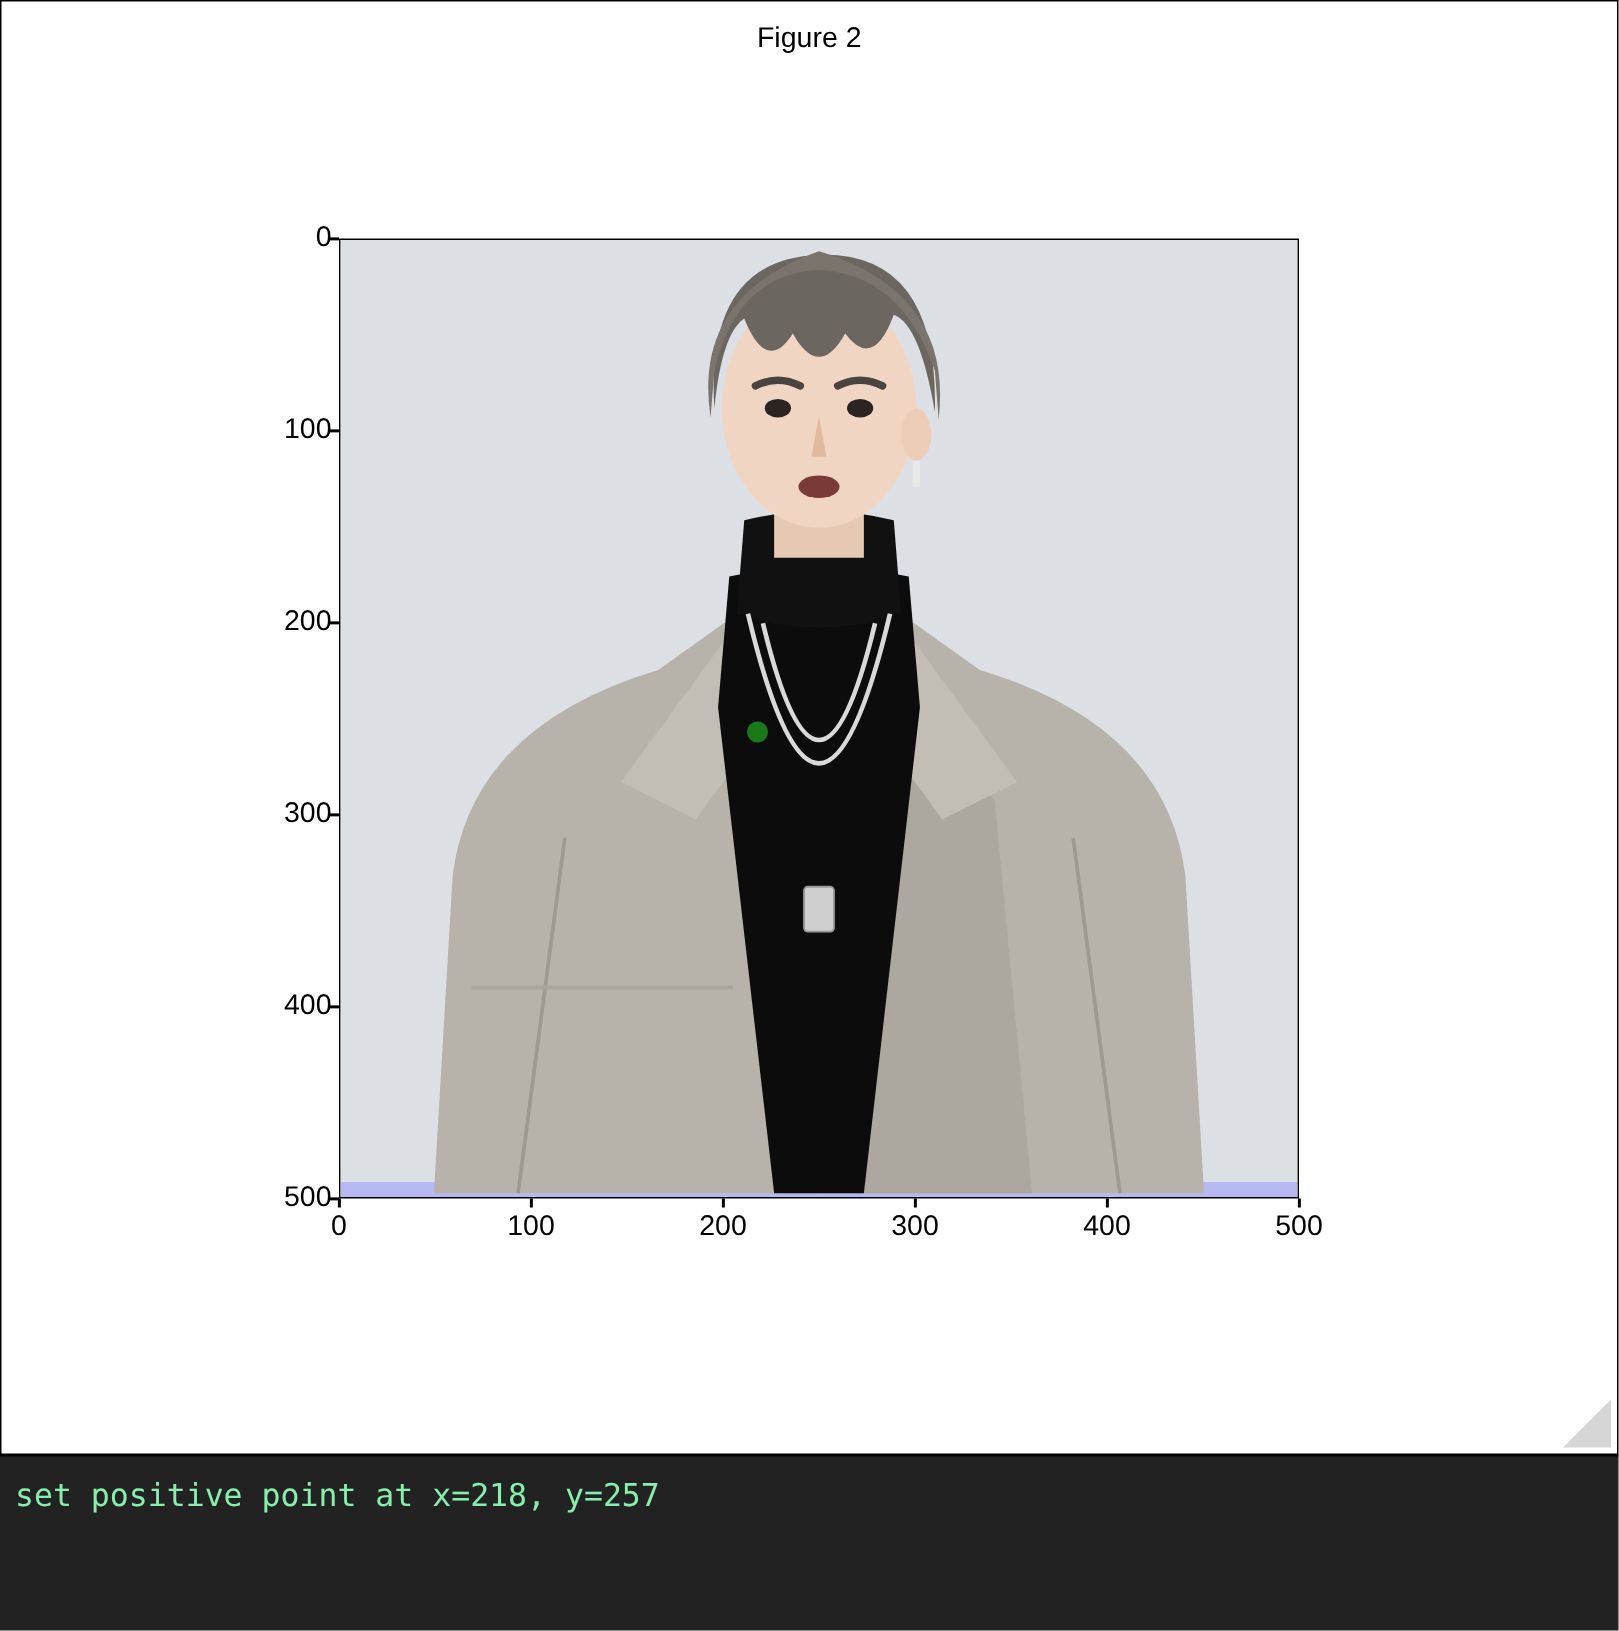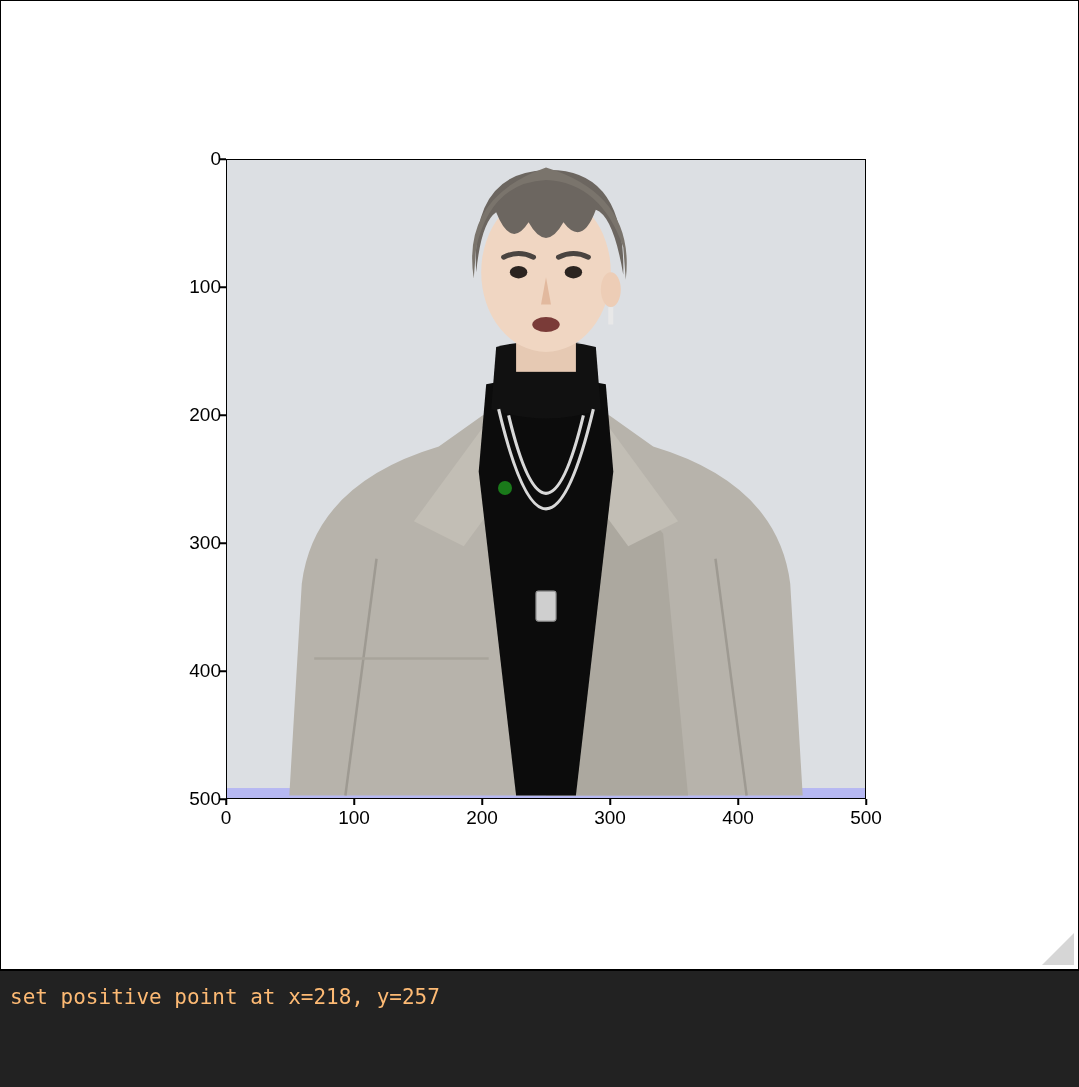--- a/index.html
+++ b/index.html
@@ -97,31 +97,32 @@
     border-left: 32px solid transparent;
     border-bottom: 32px solid #d6d6d6;
   }
   .console {
     position: absolute;
     left: 0; right: 0;
     bottom: 0;
     height: 117px;
     background: #222;
     border-top: 1px solid #000;
-    color: #fdba74;
+    color: #86efac;
     font-family: "Consolas", "Menlo", monospace;
     font-size: 21px;
     padding: 14px 10px;
   }
 </style>
 </head>
 <body>
 
 <div class="figure-frame">
 
+  <div class="figure-title">Figure 2</div>
 
   <div class="plot-wrap">
 
     <div class="plot-axes">
       <svg class="plot-image" viewBox="0 0 512 512" preserveAspectRatio="none">
 
         <rect x="0" y="0" width="512" height="512" fill="#dcdfe3"></rect>
 
         <rect x="0" y="504" width="512" height="8" fill="#b6b8f2"></rect>
 

